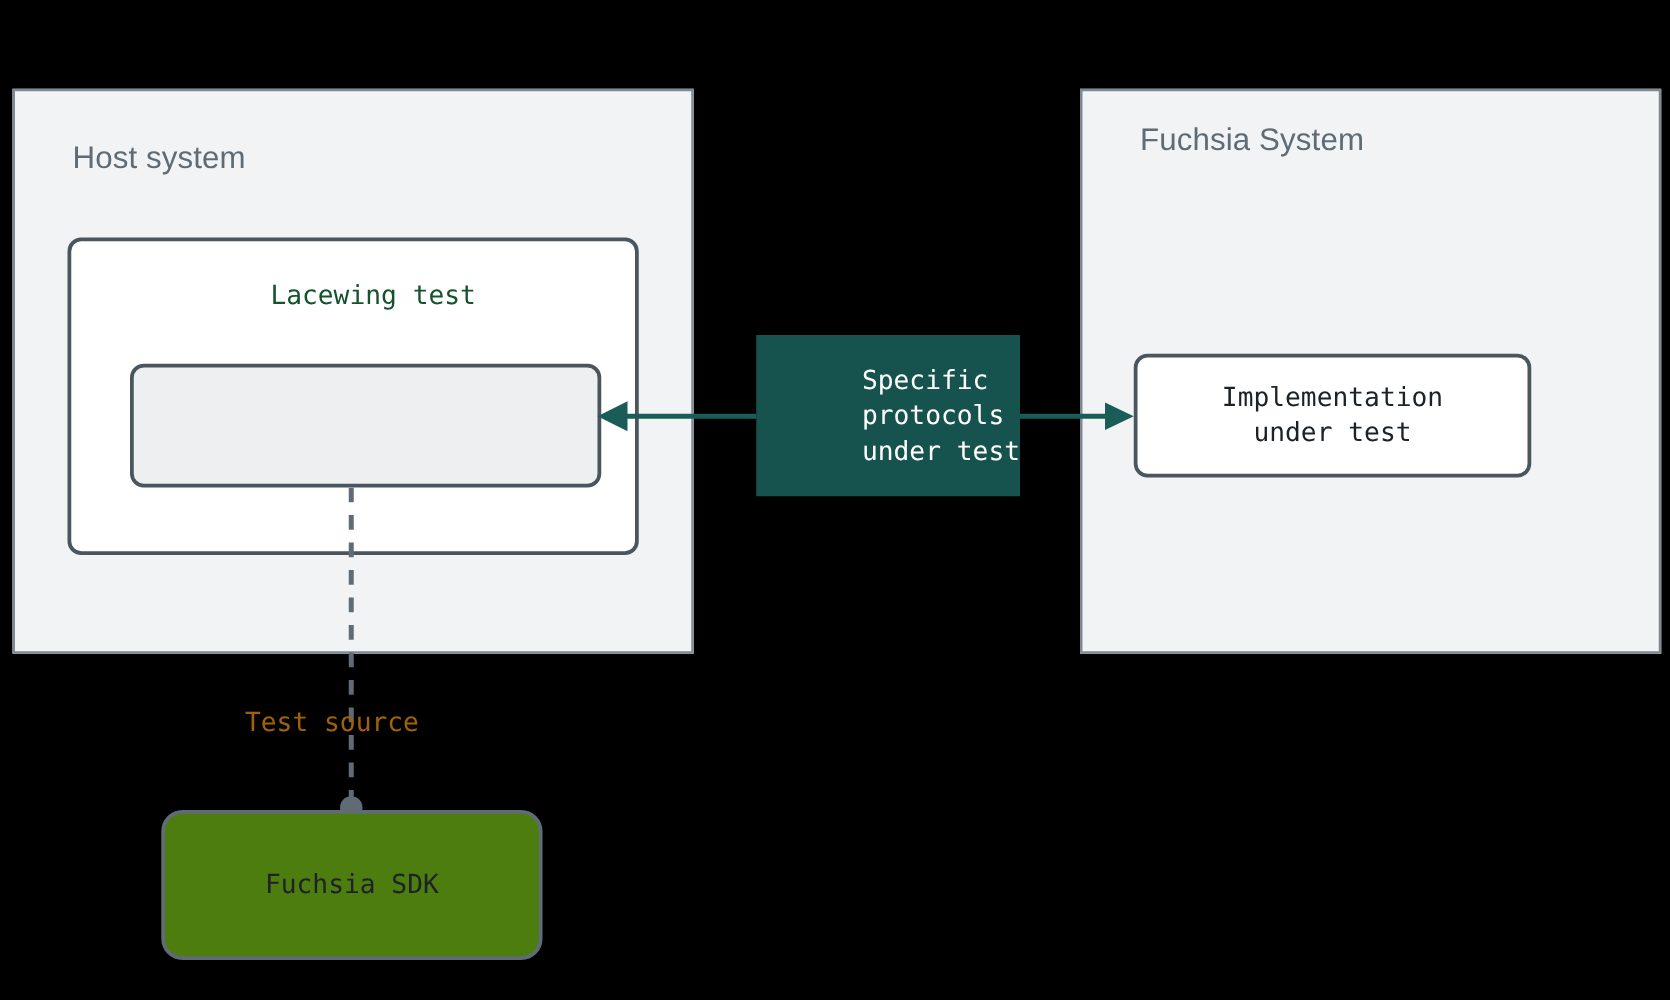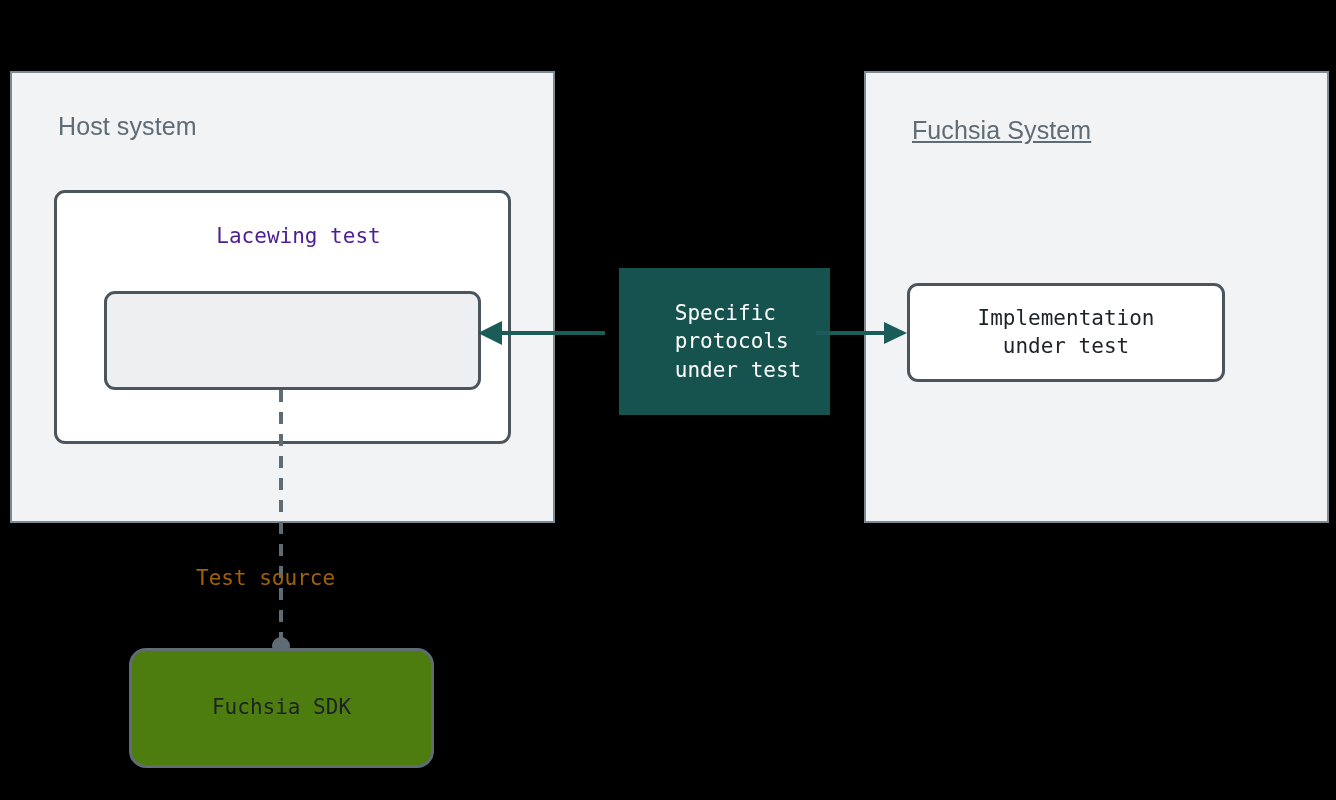--- a/index.html
+++ b/index.html
@@ -29,21 +29,21 @@
   .panel-title {
     position: absolute;
     font-family: "Liberation Sans", sans-serif;
     font-size: 25px;
     font-weight: 400;
     color: #5F6C75;
     letter-spacing: 0.1px;
     white-space: nowrap;
   }
   #title-host    { left: 46px;  top: 39px; }
-  #title-fuchsia { left: 46px;  top: 43px; text-decoration: underline; }
+  #title-fuchsia { left: 46px;  top: 25px; }
 
   
   .node {
     position: absolute;
     box-sizing: border-box;
     background: #FFFFFF;
     border: 3px solid #4A555E;
     border-radius: 11px;
     display: flex;
     align-items: center;
@@ -59,21 +59,21 @@
   
   #box-lacewing {
     left: 54px; top: 190px; width: 457px; height: 254px;
     align-items: flex-start;
     justify-content: center;
     padding-top: 30px;
   }
   #lacewing-label {
     font-family: "DejaVu Sans Mono", monospace;
     font-size: 21px;
-    color: #4c1d95;
+    color: #14532d;
     margin-left: 32px;
   }
 
   
   #card-back {
     left: 104px; top: 291px; width: 377px; height: 99px;
     background: #EDEFF0;
     border: 3px solid #4A555E;
     border-radius: 11px;
     box-sizing: border-box;
@@ -93,28 +93,27 @@
   #box-sdk {
     left: 129px; top: 648px; width: 305px; height: 120px;
     background: #4d7c0f;
     border: 3px solid #5F6C75;
     border-radius: 17px;
   }
 
   
   #box-protocols {
     position: absolute;
-    left: 605px; top: 268px; width: 211px; height: 147px;
+    left: 605px; top: 268px; width: 211px; height: 129px;
     background: #17534E;
     display: flex;
     align-items: center;
-    justify-content: center;
+    justify-content: flex-end;
     box-sizing: border-box;
     padding-left: 27px;
-    margin-left: 14px;
   }
   #protocols-label {
     font-family: "DejaVu Sans Mono", monospace;
     font-size: 21px;
     color: #FFFFFF;
     line-height: 1.36;
     text-align: left;
     white-space: pre-line;
   }
 

